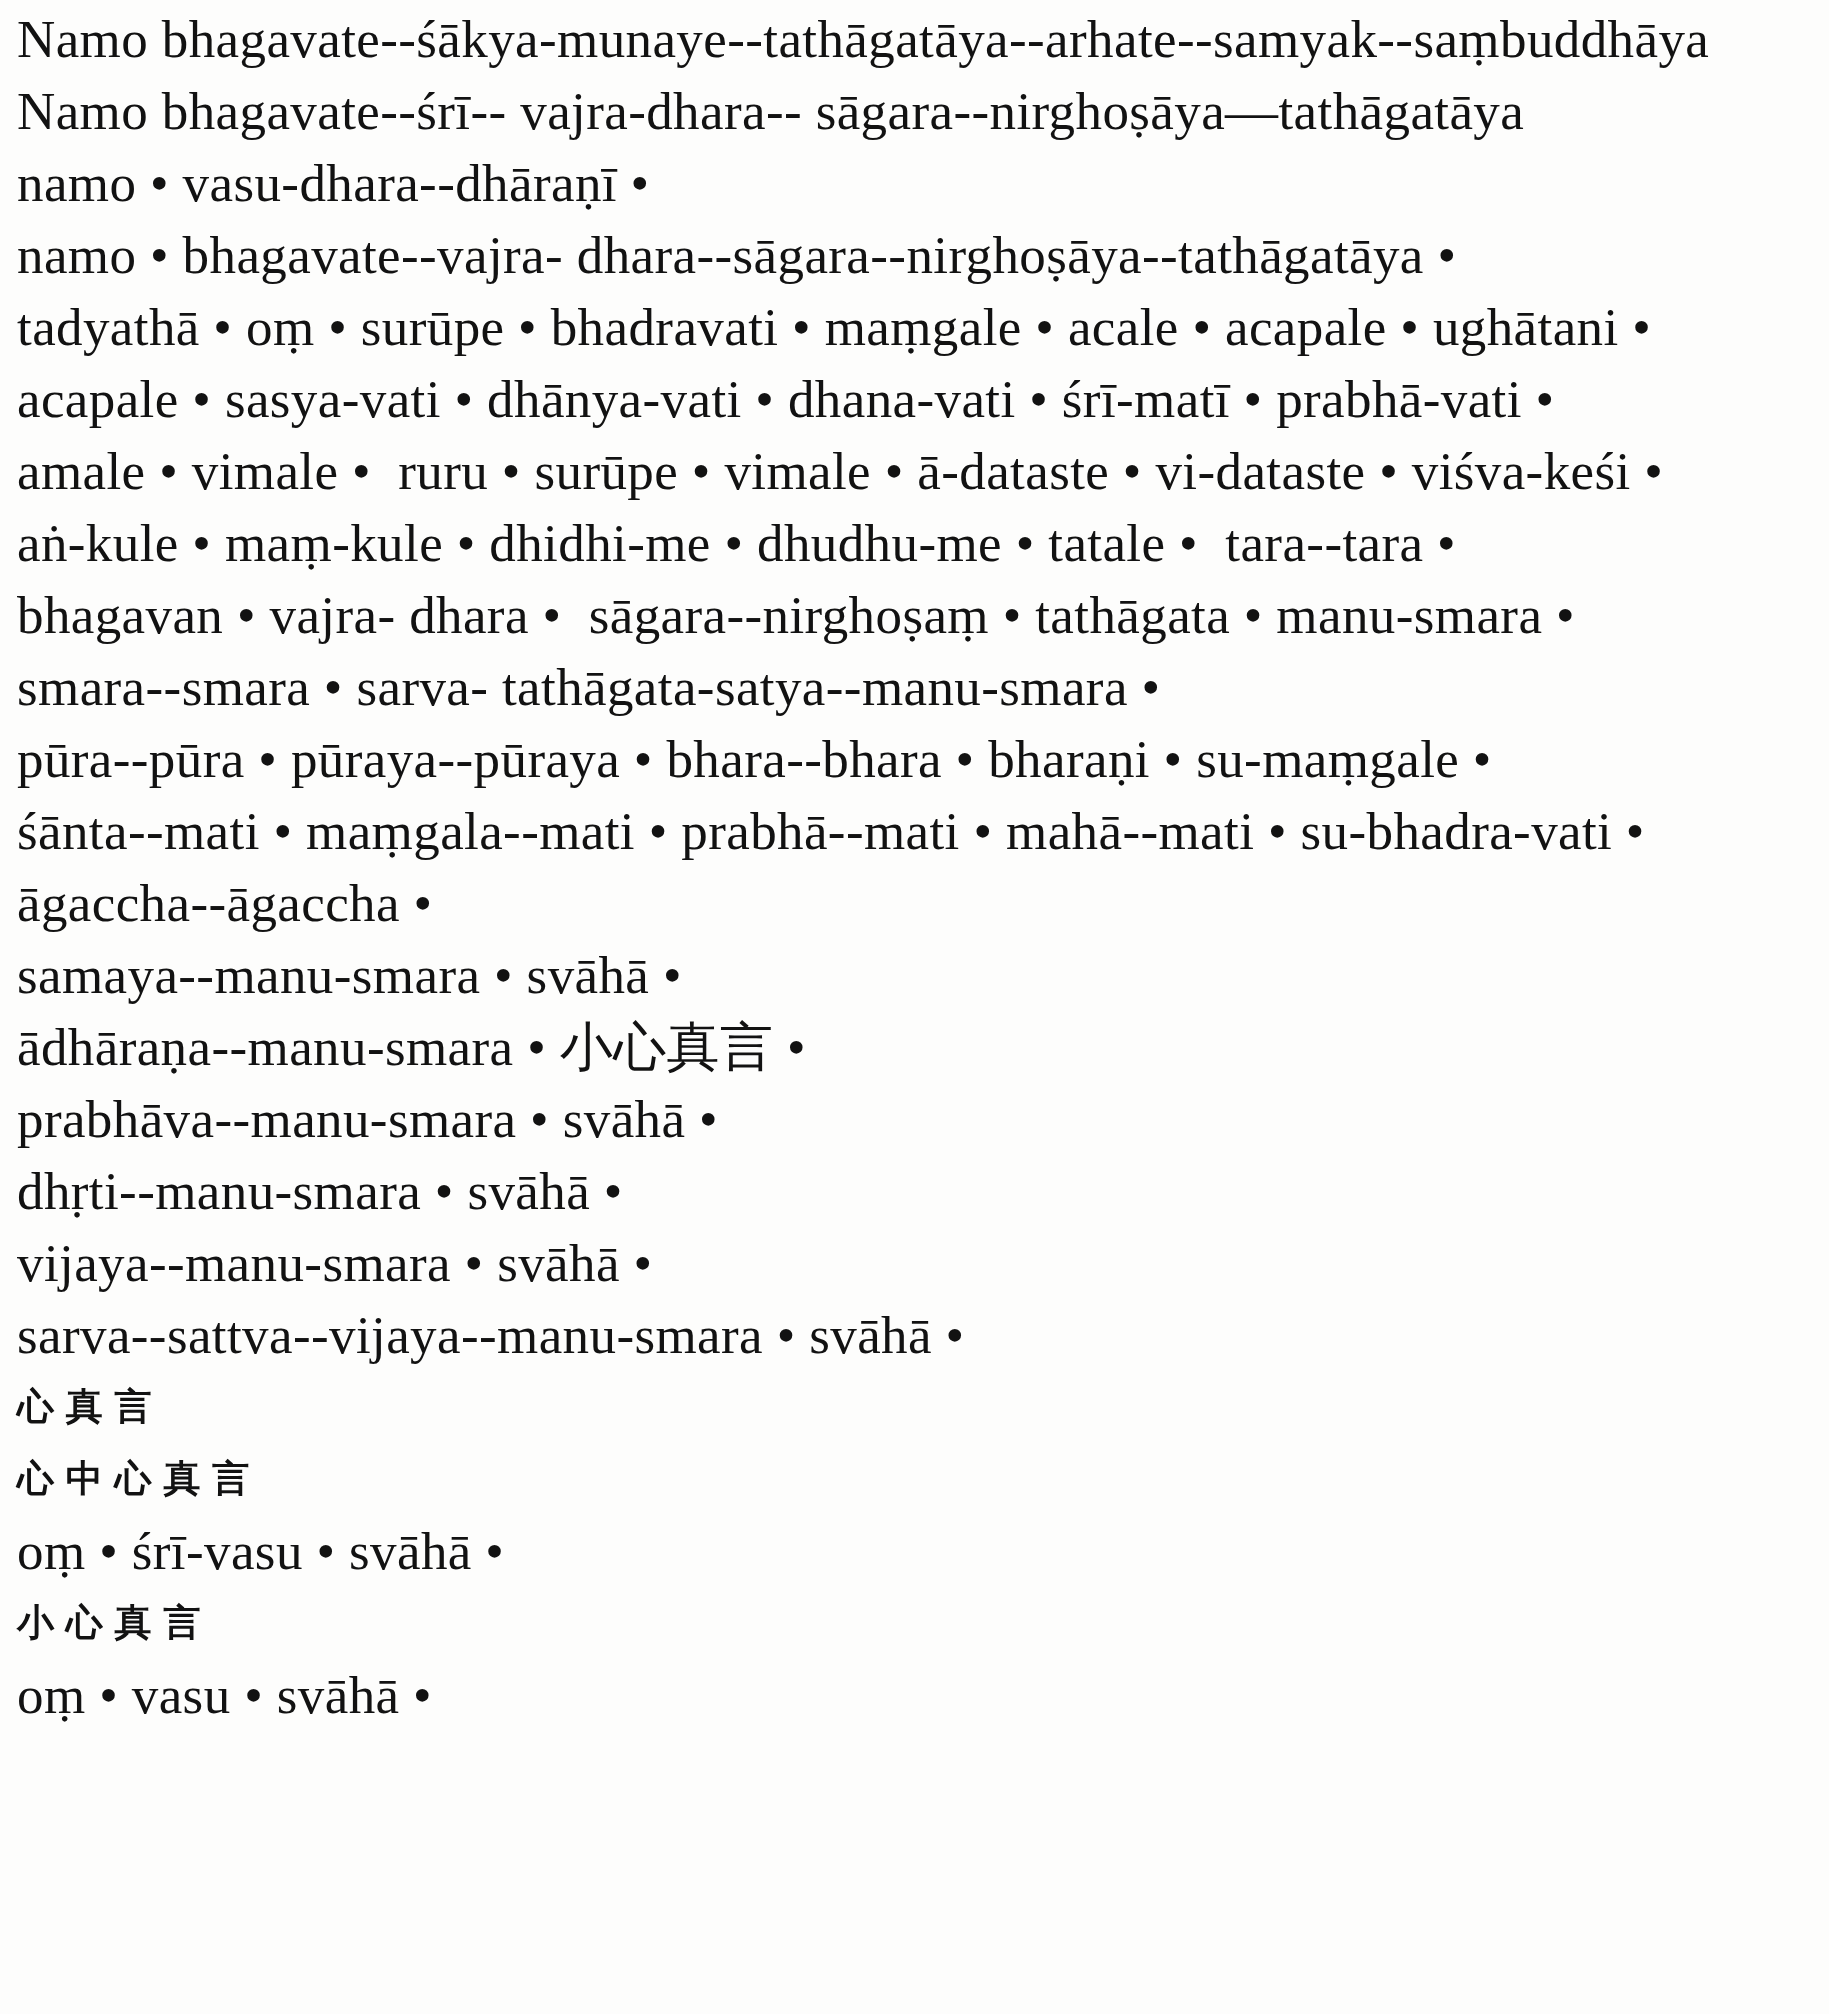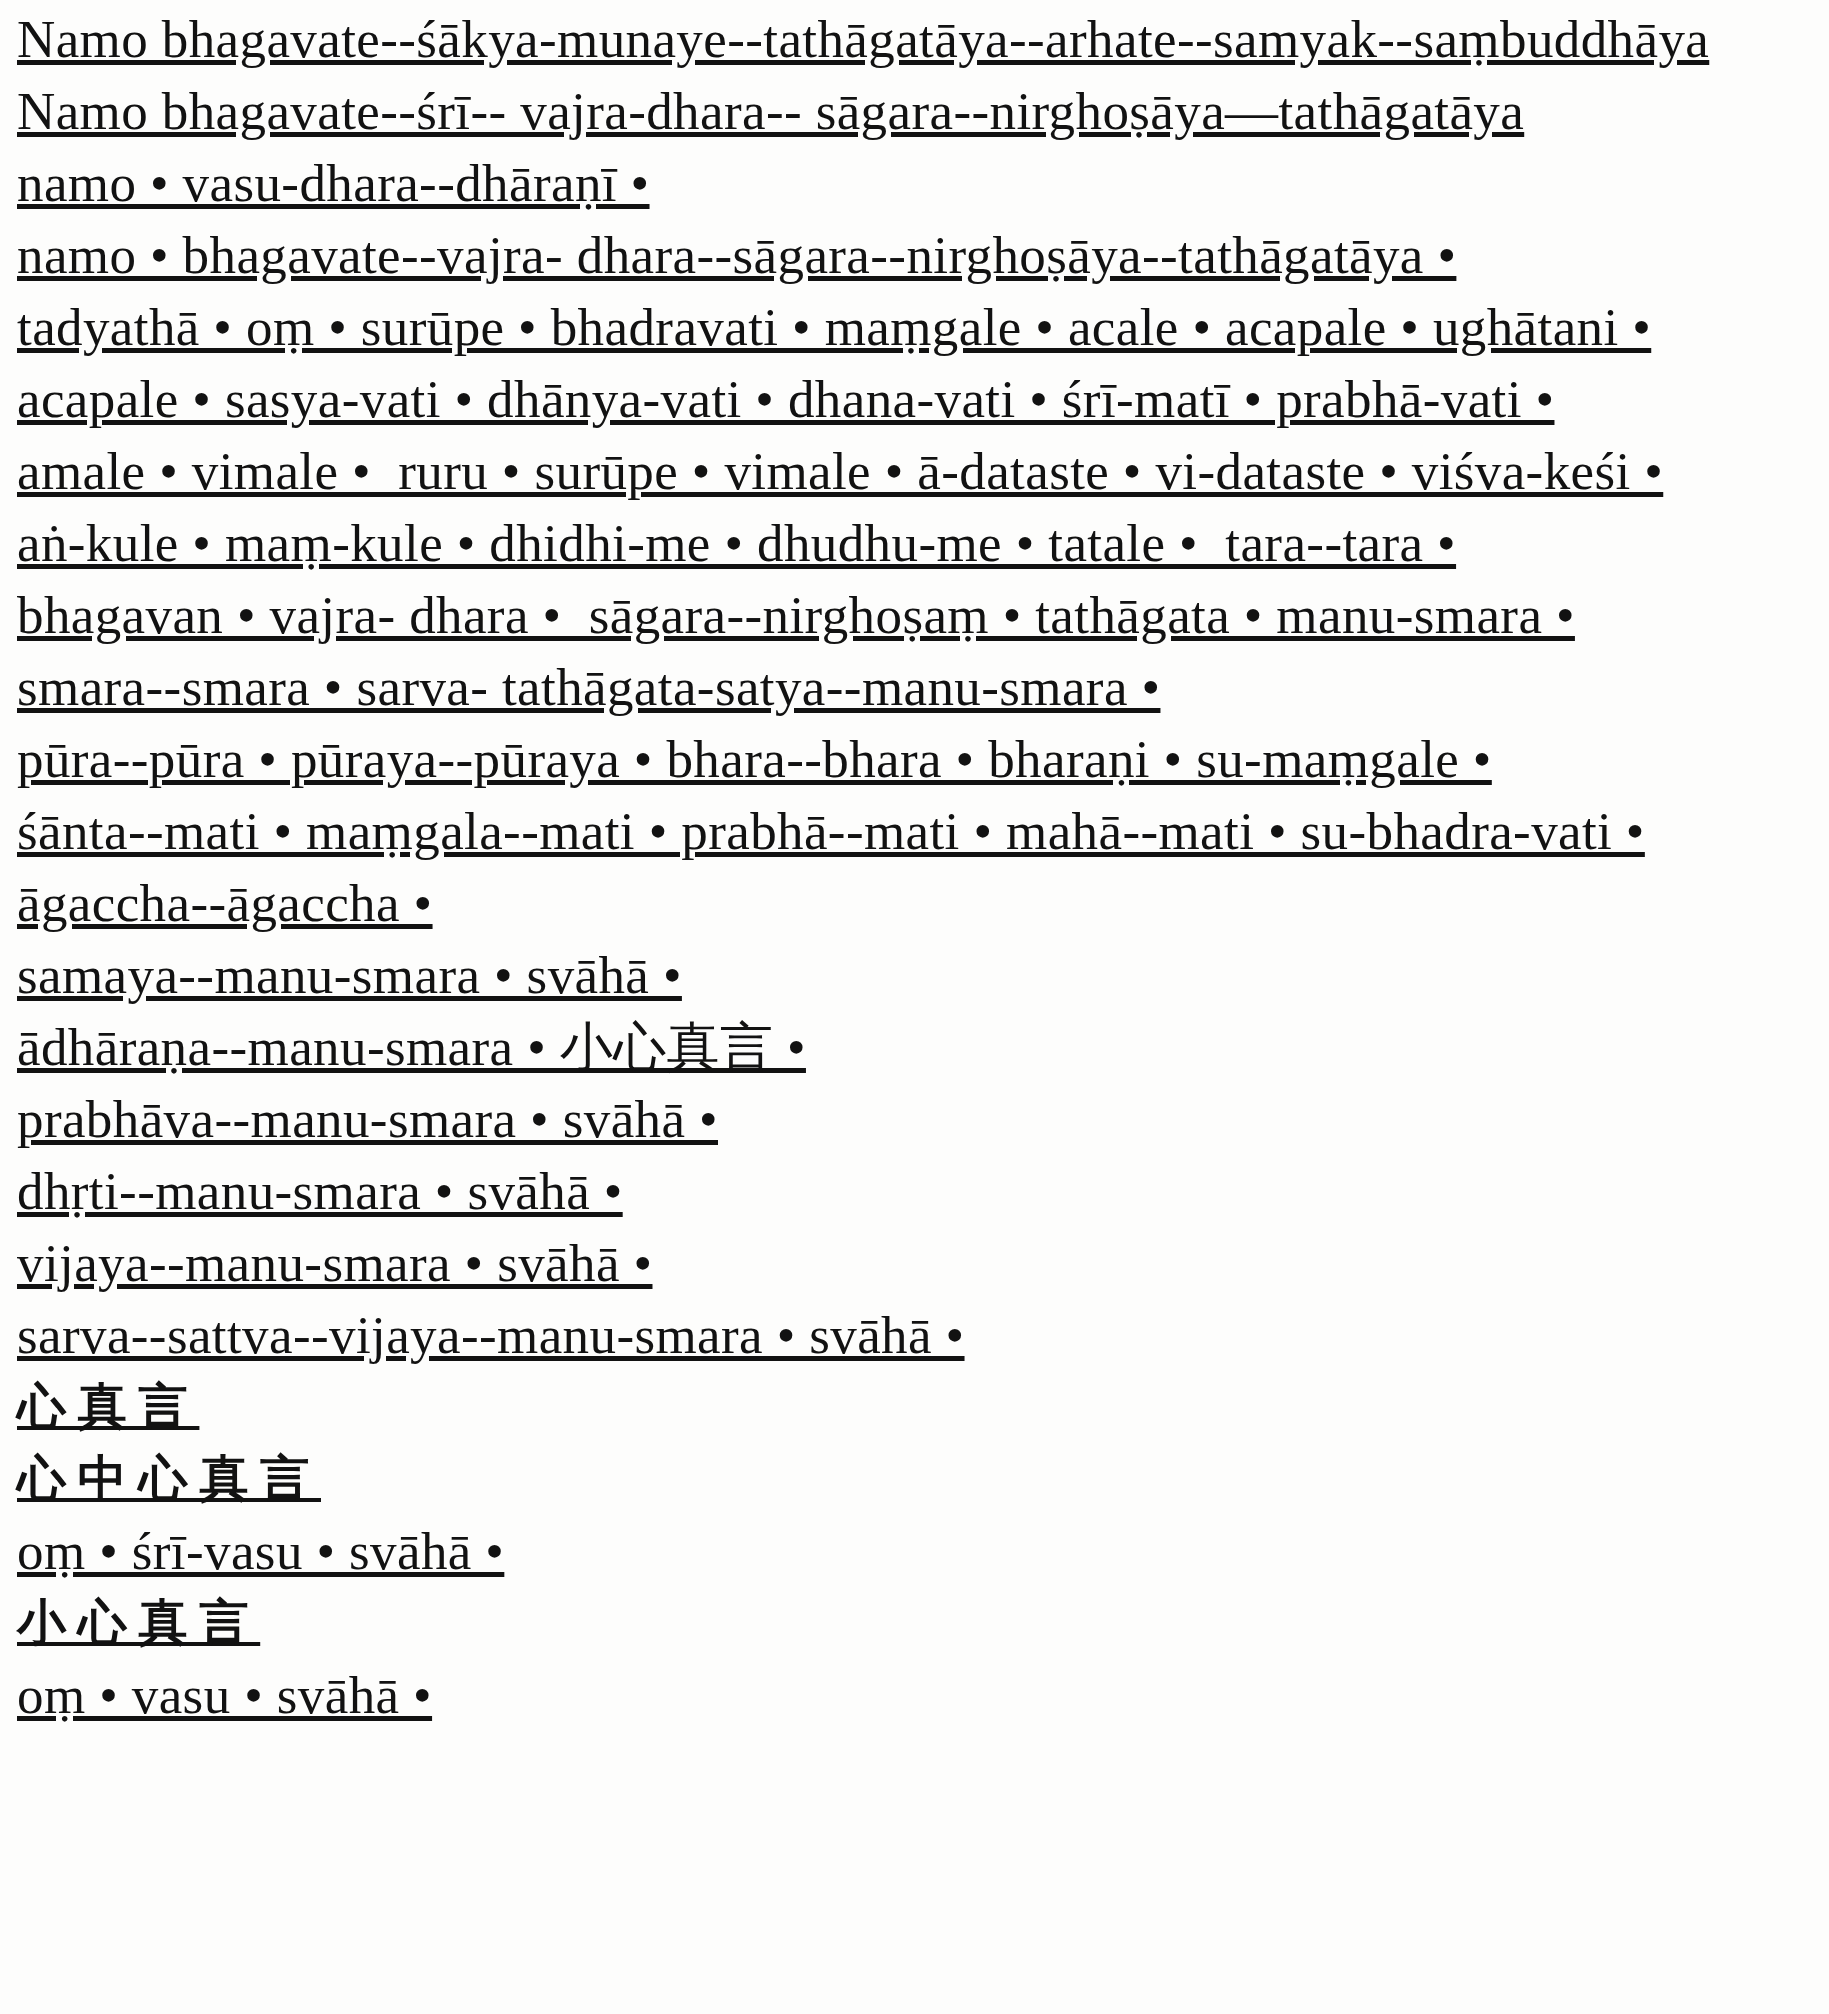--- a/index.html
+++ b/index.html
@@ -17,26 +17,25 @@
     padding: 3.4px 6.7px 0 17px;
   }
   .line {
     font-family: "Liberation Serif", "DejaVu Serif", serif;
     font-size: 53px;
     line-height: 72px;
     height: 72px;
     color: #121212;
     white-space: pre;
     letter-spacing: 0.4px;
-    text-decoration: underline;
   }
   .cjk {
     font-family: "Liberation Serif", "DejaVu Serif", serif;
     font-weight: bold;
-    font-size: 49px;
+    font-size: 37px;
     letter-spacing: 11.8px;
   }
 </style>
 </head>
 <body>
 
 <div class="page">
   <div class="line">Namo bhagavate--śākya-munaye--tathāgatāya--arhate--samyak--saṃbuddhāya</div>
   <div class="line">Namo bhagavate--śrī-- vajra-dhara-- sāgara--nirghoṣāya—tathāgatāya</div>
   <div class="line">namo • vasu-dhara--dhāraṇī •</div>

